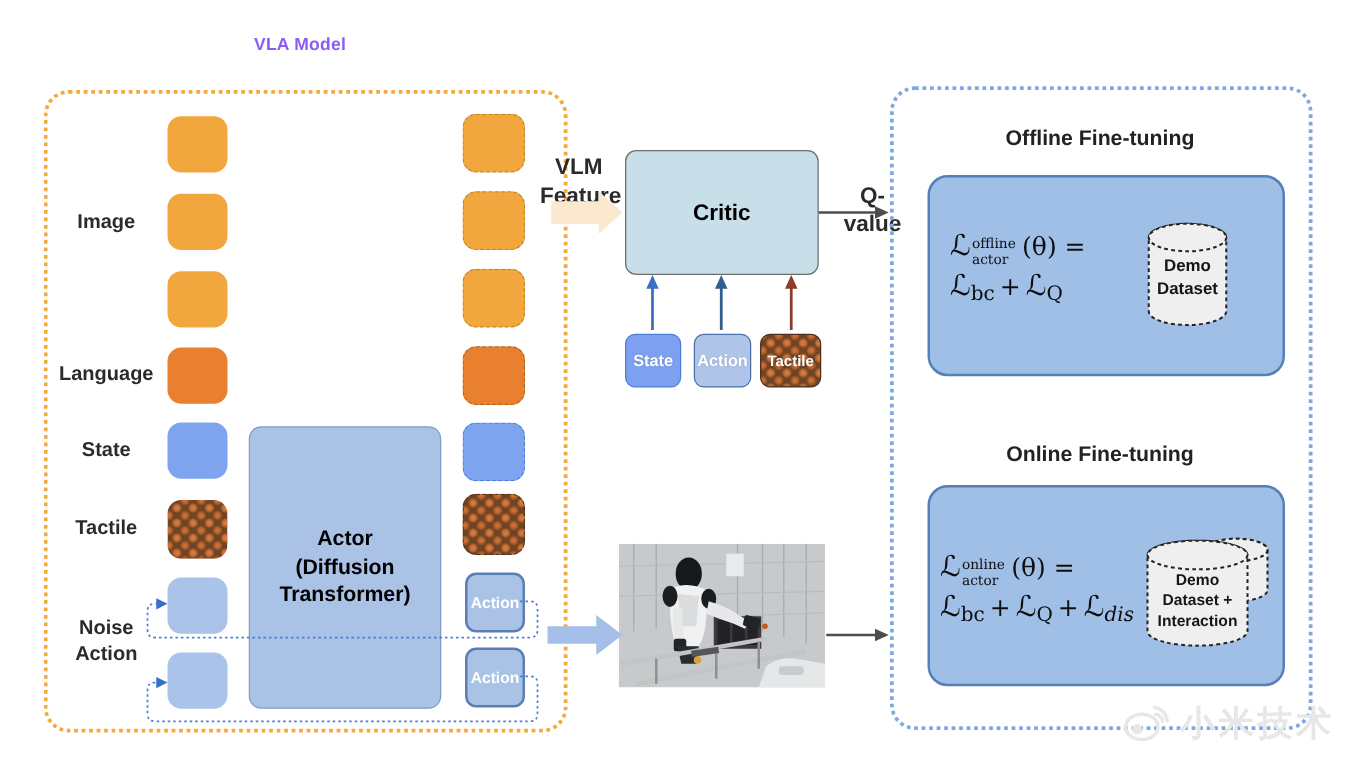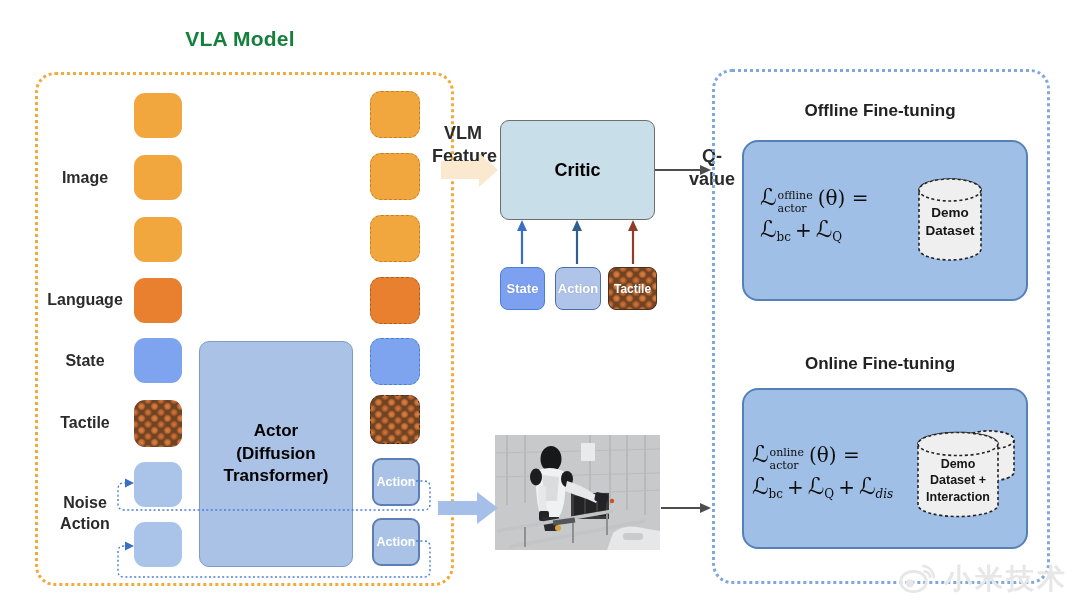--- a/index.html
+++ b/index.html
@@ -1,20 +1,20 @@
 <!DOCTYPE html>
 <html><head>
 <meta charset="utf-8">
 <style>
   html,body{margin:0;padding:0;background:#ffffff;}
   #canvas{position:relative;width:1080px;height:607px;background:#fff;overflow:hidden;
     font-family:"Liberation Sans","DejaVu Sans",sans-serif;color:#2b2b2b;}
   .abs{position:absolute;}
   .pre{white-space:pre-line;}
-  .panel-title{font-size:21px;font-weight:800;text-align:center;color:#15803d;letter-spacing:.2px;}
+  .panel-title{font-size:14px;font-weight:800;text-align:center;color:#8b5cf6;letter-spacing:.2px;}
   .dashed-panel{border:3px dotted #F3A93C;border-radius:20px;}
   .dashed-panel.blue{border-color:#7FA8E0;}
   .io-label{font-size:16px;font-weight:600;text-align:center;color:#2b2b2b;line-height:1.3;}
   .token{position:absolute;width:48px;height:45px;border-radius:11px;}
   .tok-orange{background:#F1A73E;}
   .tok-dkorange{background:#E8802F;}
   .tok-blue{background:#7EA4F0;}
   .tok-noise{background:#A9C3E9;}
   .tactile-tex{background-color:#6E4423;
     background-image:
@@ -41,21 +41,21 @@
     border:2px solid #5B7FB5;display:flex;align-items:center;justify-content:center;
     color:#fff;font-weight:700;font-size:12.5px;}
   .small-cap{font-size:18px;font-weight:700;text-align:center;line-height:1.25;color:#2b2b2b;}
   .ft-heading{font-size:17px;font-weight:700;text-align:center;color:#222;}
   .train-box{position:absolute;background:#A0BFE6;border:2px solid #5580B8;border-radius:16px;}
   .formula{position:absolute;font-family:"DejaVu Serif","DejaVu Sans","Liberation Serif",serif;color:#0d0d0d;}
   .f-row{display:block;height:32px;}
   .mL{font-size:23px;}
   .stack{display:inline-block;vertical-align:-7px;font-size:11px;line-height:1.15;margin:0 3px 0 1px;}
   .stack span{display:block;}
-  .msub{font-size:12px;vertical-align:-4px;}
+  .msub{font-size:16px;vertical-align:-4px;}
   .msub.it{font-style:italic;}
   .meq{font-size:20px;margin-left:2px;}
   .mop{font-size:20px;margin:0 4px;}
   .cyl-label{position:absolute;text-align:center;font-size:13.5px;font-weight:600;line-height:1.3;color:#161616;}
   .cyl-label.sm{font-size:12.5px;}
   .watermark{color:#E7E7E7;font-size:28px;font-weight:700;letter-spacing:3px;}
   svg{display:block;}
 </style>
 </head>
 <body>
@@ -102,21 +102,21 @@
     <span>Action</span>
   </div>
 
   <div class="abs small-cap pre" style="left:432px;top:122px;width:62px;">VLM
 Feature</div>
 
   <div class="bigbox critic-box" style="left:500px;top:120px;width:153px;height:98px;">
     <div class="blabel">Critic</div>
   </div>
 
-  <div class="abs small-cap" style="left:680px;top:145px;width:64px;">Q-value</div>
+  <div class="abs small-cap" style="left:666px;top:145px;width:64px;">Q-value</div>
 
   <div class="minibox mb-state" style="left:500px;top:267px;width:43px;height:41px;">
     <span>State</span>
   </div>
   <div class="minibox mb-action" style="left:555px;top:267px;width:44px;height:41px;">
     <span>Action</span>
   </div>
   <div class="minibox mb-tactile tactile-tex" style="left:608px;top:267px;width:47px;height:41px;border-radius:8px;">
     <span>Tactile</span>
   </div>

